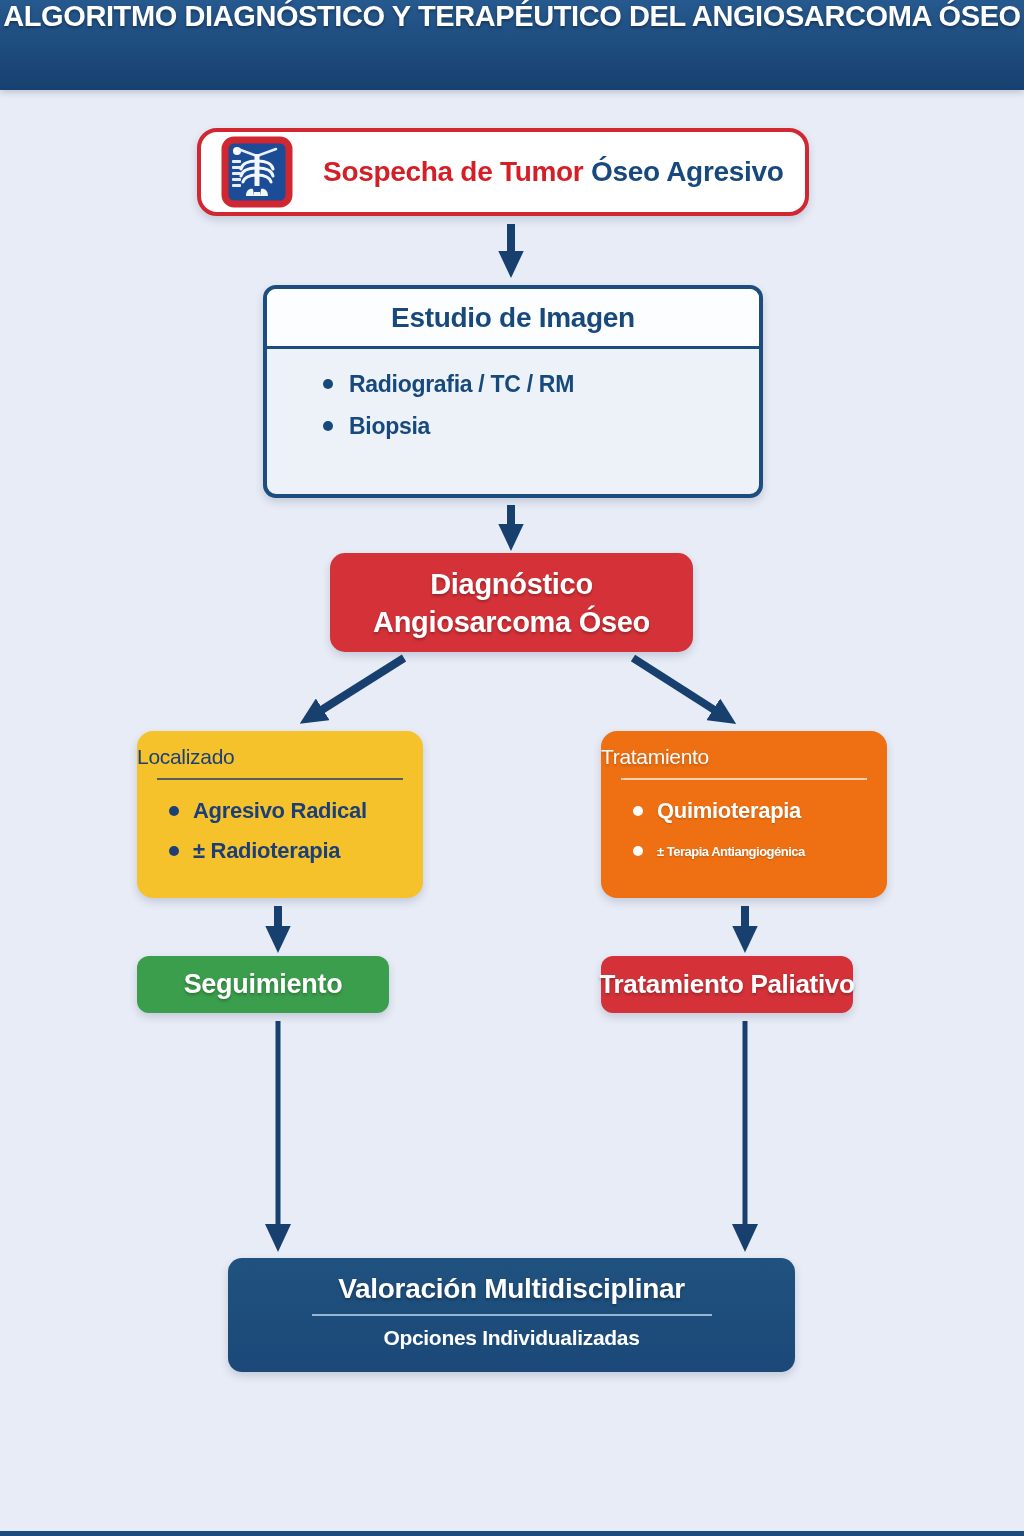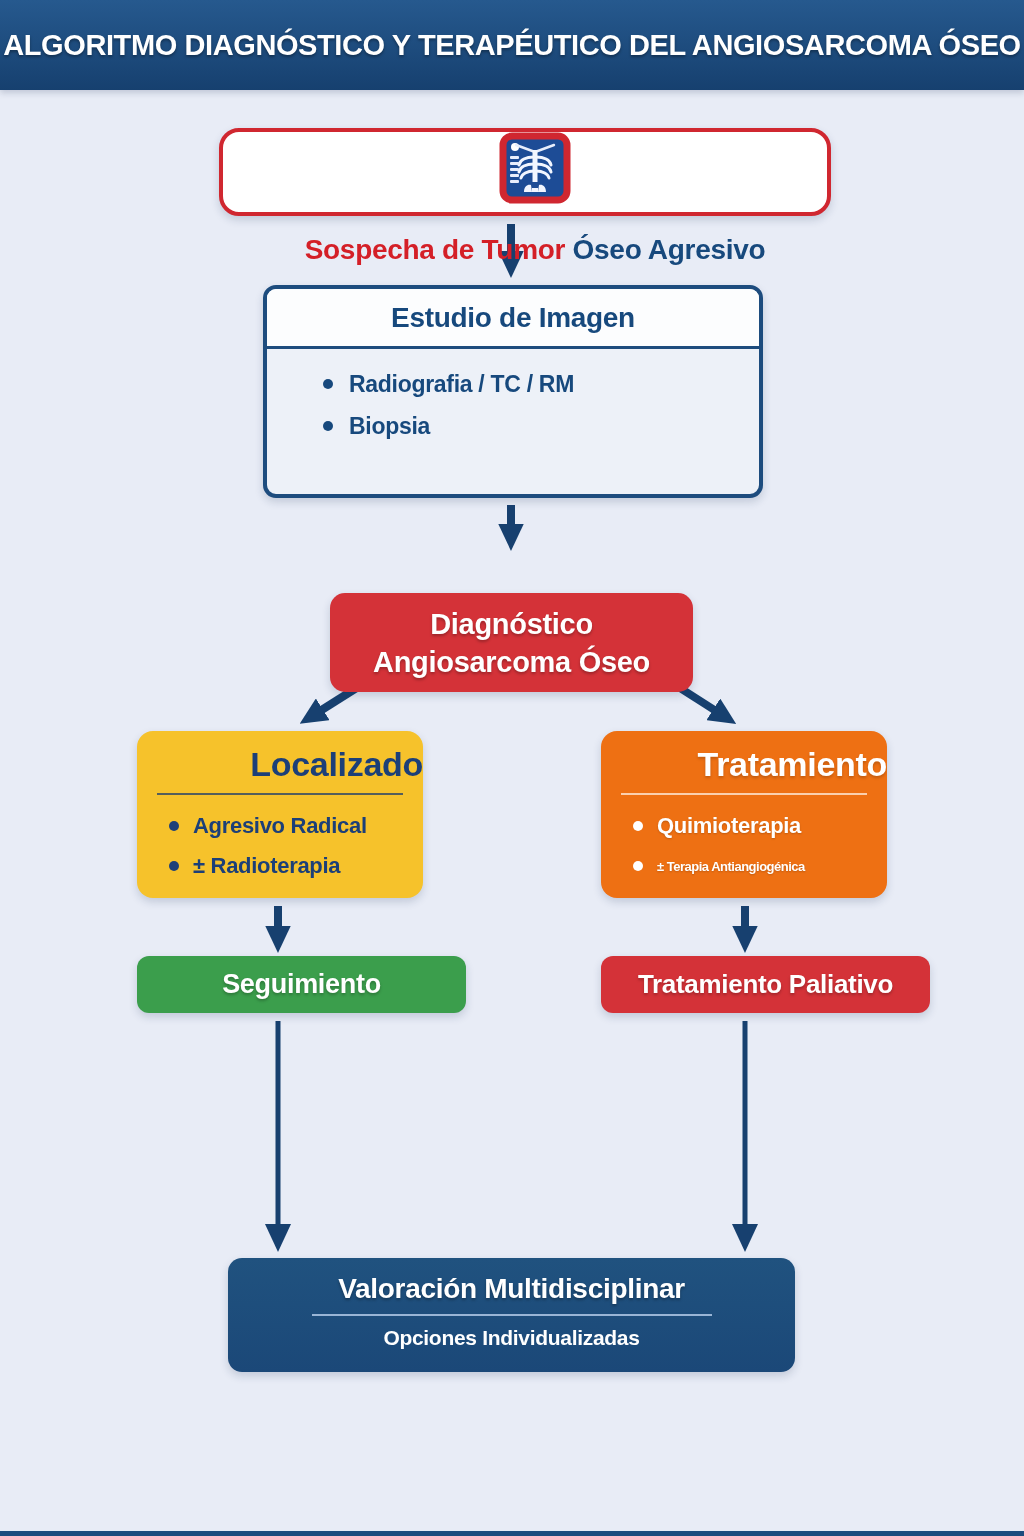--- a/index.html
+++ b/index.html
@@ -7,69 +7,69 @@
     --c-navy:#17406f; --c-navy-text:#17497d; --c-arrow:#17406f;
     --c-red:#d43238; --c-red-bright:#d02730; --c-yellow:#f6c22b;
     --c-orange:#ee7013; --c-green:#3b9e4c; --c-deep-blue:#1d4c7e;
   }
   html,body{margin:0;padding:0;}
   body{font-family:"Liberation Sans",sans-serif;background:var(--c-page-bg);}
   .canvas{position:relative;width:1024px;height:1536px;background:var(--c-page-bg);overflow:hidden;}
 
   .header-bar{position:absolute;left:0;top:0;width:1024px;height:90px;
     background:linear-gradient(180deg,var(--c-header-top) 0%,var(--c-header-bottom) 100%);
-    display:flex;align-items:center;justify-content:center;
+    display:flex;justify-content:center;
     box-shadow:0 3px 6px rgba(20,40,80,.18);}
   .header-title{color:#fff;font-weight:bold;font-size:29px;letter-spacing:-.4px;
     text-shadow:0 2px 3px rgba(0,0,0,.35);white-space:nowrap;}
 
   .box{position:absolute;box-sizing:border-box;box-shadow:0 4px 9px rgba(30,50,90,.18);}
 
-  .suspicion-box{left:219px;top:128px;width:612px;height:88px;background:#fff;
+  .suspicion-box{left:197px;top:128px;width:612px;height:88px;background:#fff;
     border:4px solid var(--c-red-bright);border-radius:20px;
-    display:flex;align-items:center;padding-left:20px;gap:30px;flex-direction:column;}
+    display:flex;align-items:center;padding-left:20px;gap:30px;}
   .suspicion-text{font-weight:bold;font-size:28px;letter-spacing:-.3px;white-space:nowrap;}
   .suspicion-text .red{color:#d41f27;}
   .suspicion-text .blue{color:var(--c-navy-text);}
   .xray-icon-wrap{width:72px;height:72px;flex:0 0 auto;display:block;}
 
   .imaging-box{left:263px;top:285px;width:500px;height:213px;background:#edf1f8;
     border:4px solid var(--c-deep-blue);border-radius:13px;overflow:hidden;}
   .imaging-head{background:#fcfdfe;height:57px;display:flex;align-items:center;justify-content:center;
     border-bottom:3px solid var(--c-deep-blue);}
   .imaging-title{color:var(--c-navy-text);font-weight:bold;font-size:28px;letter-spacing:-.3px;}
   .blist{list-style:none;margin:14px 0 0 0;padding:0 0 0 56px;}
   .blist li{display:flex;align-items:center;gap:16px;color:var(--c-navy-text);
     font-weight:bold;font-size:23px;letter-spacing:-.3px;height:42px;white-space:nowrap;text-align:center;}
   .dot{width:10px;height:10px;border-radius:50%;background:var(--c-navy-text);flex:0 0 auto;}
 
   .diagnosis-box{left:330px;top:553px;width:363px;height:99px;background:var(--c-red);
     border-radius:15px;display:flex;flex-direction:column;align-items:center;justify-content:center;
     color:#fff;font-weight:bold;font-size:29px;letter-spacing:-.3px;line-height:38px;
-    text-shadow:0 2px 3px rgba(0,0,0,.28);margin-top:40px;}
+    text-shadow:0 2px 3px rgba(0,0,0,.28);}
 
   .branch-box{width:286px;height:167px;border-radius:16px;overflow:hidden;}
   .localized-box{left:137px;top:731px;background:var(--c-yellow);}
   .disseminated-box{left:601px;top:731px;background:var(--c-orange);}
-  .branch-title{text-align:right;font-weight:bold;font-size:34px;letter-spacing:-.3px;margin-top:14px;}
+  .branch-title{text-align:left;font-weight:normal;font-size:21px;letter-spacing:-.3px;margin-top:14px;}
   .localized-box .branch-title{color:#1c3f78;}
   .disseminated-box .branch-title{color:#fff;text-shadow:0 2px 3px rgba(0,0,0,.2);}
   .branch-divider{height:2px;margin:9px 20px 11px 20px;}
   .localized-box .branch-divider{background:rgba(30,60,110,.75);}
   .disseminated-box .branch-divider{background:rgba(255,240,228,.75);}
   .branch-list{list-style:none;margin:4px 0 0 0;padding:0 0 0 32px;}
   .branch-list li{display:flex;align-items:center;gap:14px;font-weight:bold;font-size:22px;
     letter-spacing:-.3px;height:40px;white-space:nowrap;}
   .localized-box .branch-list li{color:#1c3f78;}
   .localized-box .dot{background:#1c3f78;}
   .disseminated-box .branch-list li{color:#fff;text-shadow:0 1px 2px rgba(0,0,0,.2);}
   .disseminated-box .dot{background:#fff;}
   .branch-list li.small{font-size:13px;letter-spacing:-.5px;}
 
-  .pill{width:329px;height:57px;border-radius:12px;display:flex;align-items:center;justify-content:center;
+  .pill{width:252px;height:57px;border-radius:12px;display:flex;align-items:center;justify-content:center;
     color:#fff;font-weight:bold;letter-spacing:-.3px;text-shadow:0 2px 3px rgba(0,0,0,.25);white-space:nowrap;}
   .followup-box{left:137px;top:956px;background:var(--c-green);font-size:27px;}
   .palliative-box{left:601px;top:956px;background:var(--c-red);font-size:26px;}
 
   .final-box{left:228px;top:1258px;width:567px;height:114px;border-radius:14px;
     background:linear-gradient(180deg,#20527f 0%,#1b4878 100%);
     display:flex;flex-direction:column;align-items:center;padding-top:15px;text-align:right;}
   .final-title{color:#fff;font-weight:bold;font-size:28px;letter-spacing:-.3px;
     text-shadow:0 2px 3px rgba(0,0,0,.3);white-space:nowrap;}
   .final-divider{width:400px;height:2px;background:rgba(175,200,230,.85);margin:9px 0 10px 0;}

